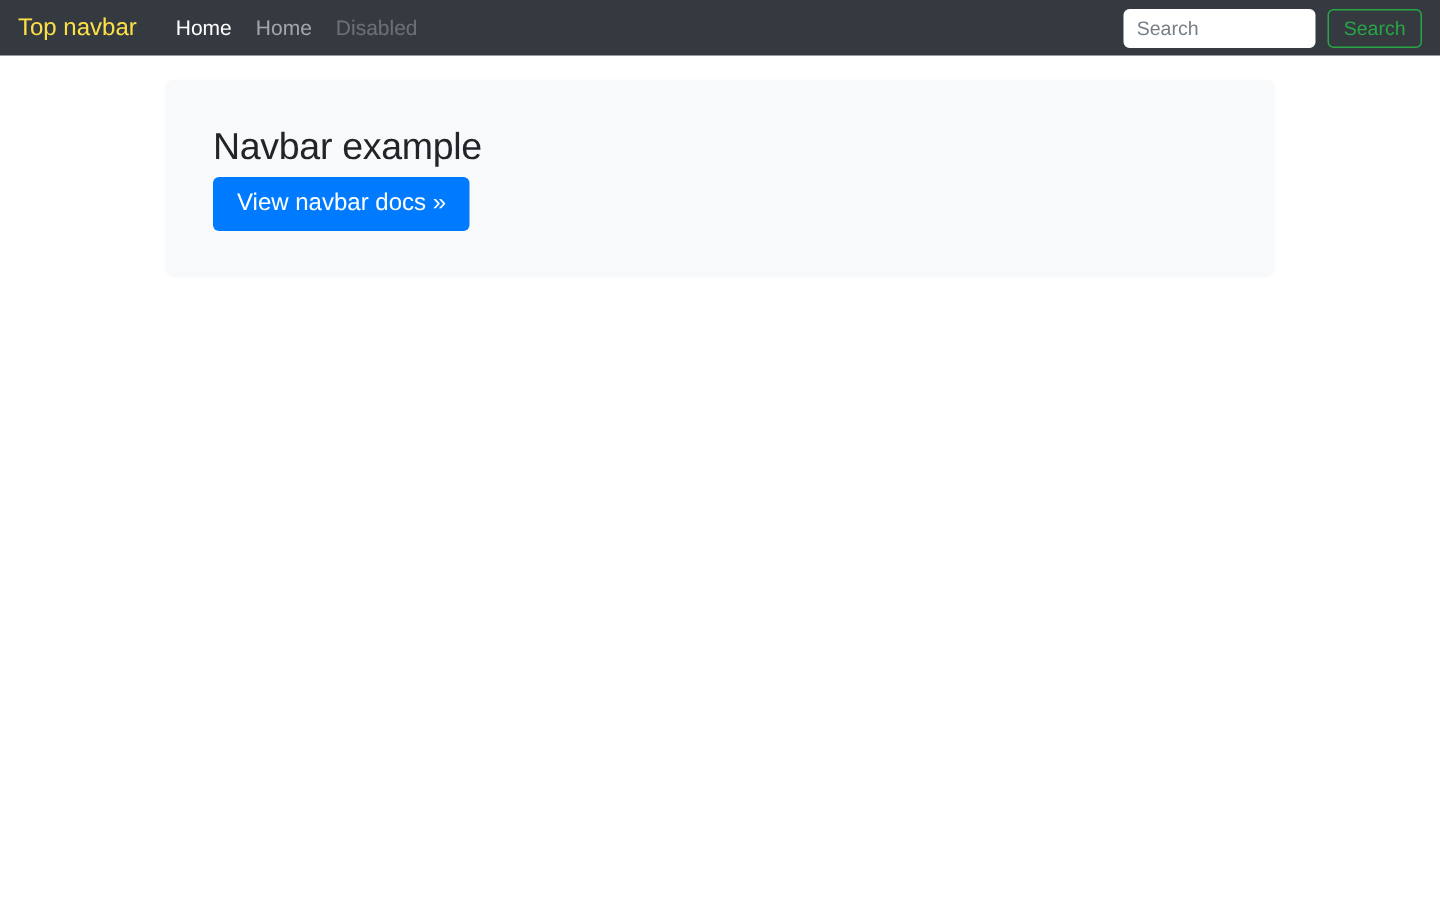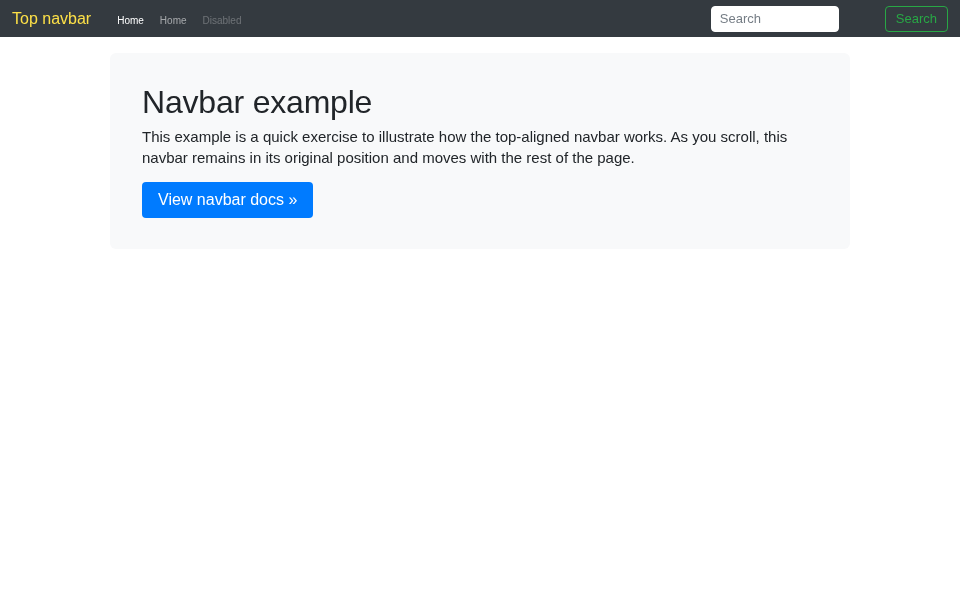--- a/index.html
+++ b/index.html
@@ -35,35 +35,34 @@
     margin-right:18px;
     white-space:nowrap;
   }
   .navbar-nav{
     display:flex;
     align-items:center;
     list-style:none;
     margin:0;padding:0;
   }
   .nav-link{
-    font-size:10px;
+    font-size:14px;
     line-height:1;
     padding:6px 8px;
     text-decoration:none;
     white-space:nowrap;
   }
   .nav-link.active{color:#ffffff;}
   .nav-link.normal{color:rgba(255,255,255,.55);}
   .nav-link.disabled{color:rgba(255,255,255,.28);cursor:default;}
 
   .search-form{
     margin-left:auto;
     display:flex;
     align-items:flex-end;
-    gap:38px;
   }
   .search-input{
     width:128px;
     height:26px;
     border:1px solid #ffffff;
     border-radius:4px;
     padding:0 8px;
     font-size:13px;
     font-family:inherit;
     color:var(--text);
@@ -89,21 +88,21 @@
     width:740px;
     margin:16px auto 0;
   }
   .jumbotron{
     background:var(--hero-bg);
     border-radius:6px;
     padding:31px 32px 31px;
   }
   .hero-title{
     margin:0 0 5px;
-    font-size:32px;
+    font-size:25px;
     font-weight:500;
     letter-spacing:-0.2px;
     color:var(--text);
   }
   .hero-description{
     margin:0 0 14px;
     font-size:15px;
     line-height:21px;
     color:var(--text);
     max-width:676px;
@@ -139,16 +138,15 @@
   </ul>
   <form class="search-form">
     <input type="text" class="search-input" placeholder="Search" style="">
     <button type="submit" class="search-btn">Search</button>
   </form>
 </nav>
 
 <main class="main-container">
   <section class="jumbotron">
     <h1 class="hero-title">Navbar example</h1>
-    <p class="hero-description">This example is a quick exercise to illustrate how the top-aligned navbar works. As you scroll, this navbar remains in its original position and moves with the rest of the page.</p>
     <a href="#" class="hero-cta">View navbar docs »</a>
   </section>
 </main>
 
 </body></html>

